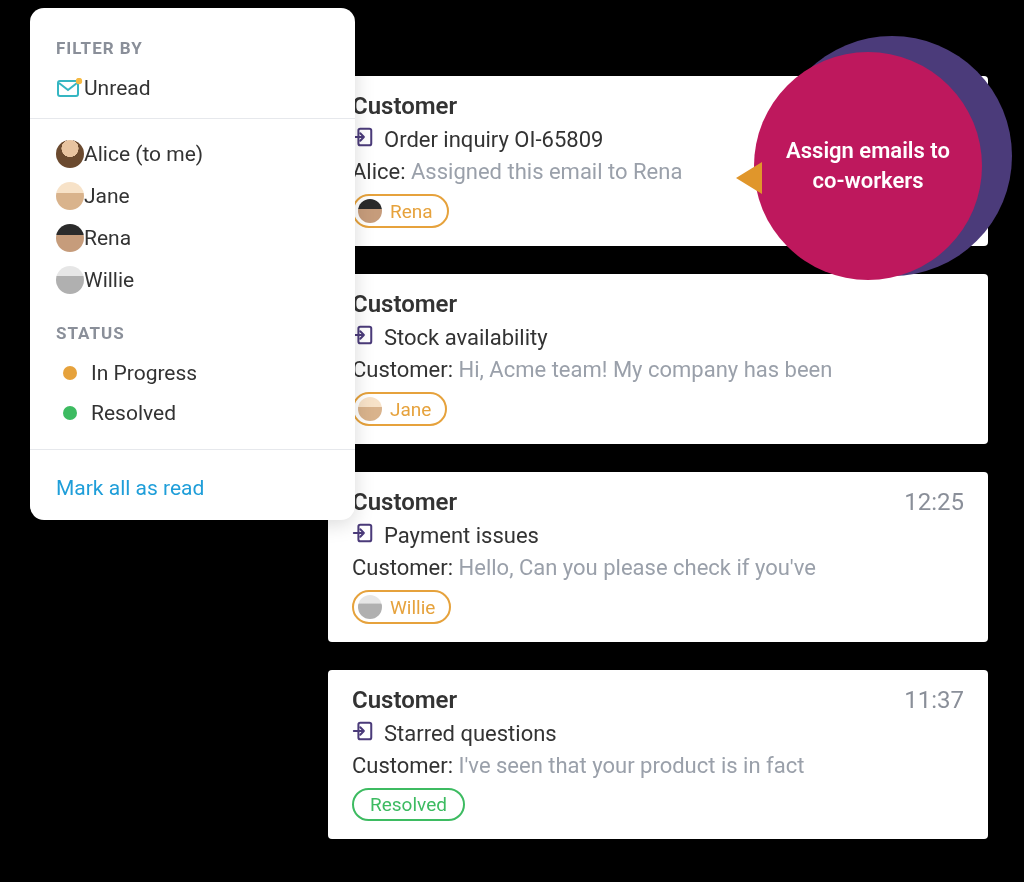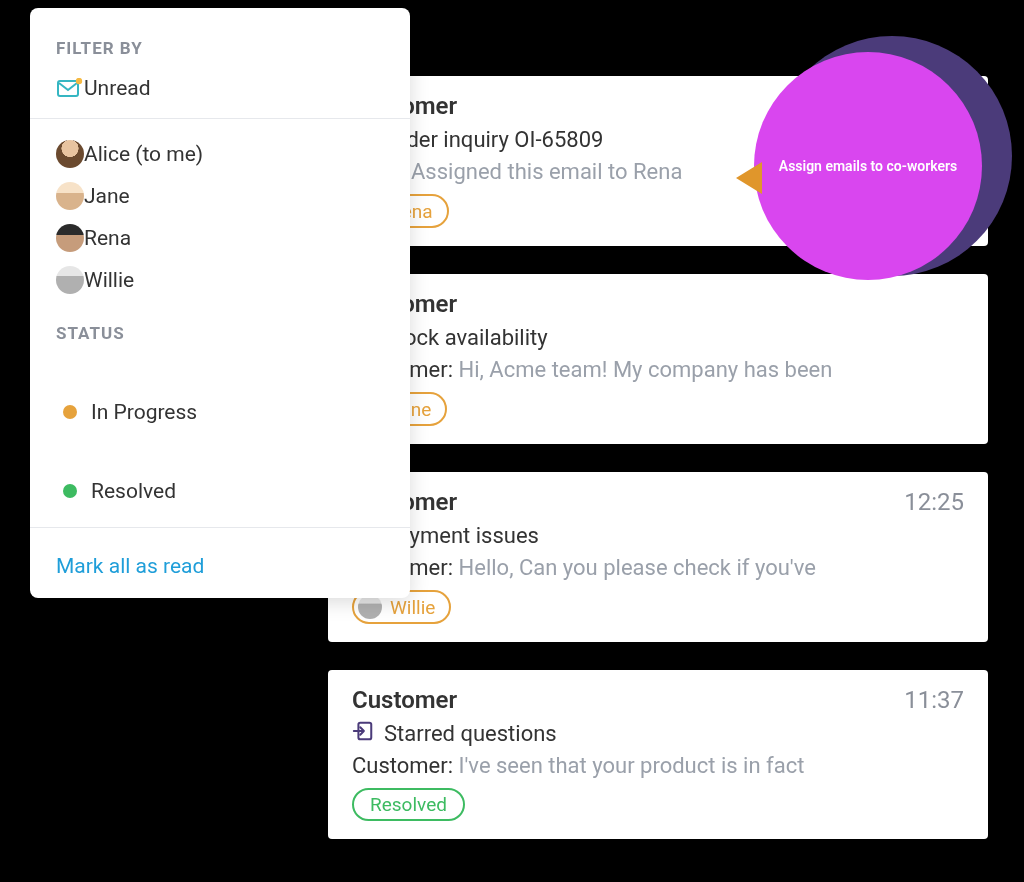--- a/index.html
+++ b/index.html
@@ -9,23 +9,23 @@
     background: #000;
     position: relative;
     overflow: hidden;
   }
 
   
   .sidebar {
     position: absolute;
     left: 30px;
     top: 8px;
-    width: 380px;
+    width: 325px;
     background: #fff;
-    border-radius: 8px;
+    border-radius: 14px;
     box-shadow: 0 4px 20px rgba(0,0,0,0.15);
     padding: 24px 0 20px 0;
     z-index: 2;
   }
   .section-header {
     font-size: 17px;
     font-weight: 700;
     color: #8a8f99;
     letter-spacing: 1px;
     padding: 6px 26px 10px;
@@ -57,21 +57,20 @@
     flex-shrink: 0;
   }
   .status-item {
     display: flex;
     align-items: center;
     gap: 14px;
     padding: 8px 26px;
     font-size: 21px;
     color: #333;
     cursor: pointer;
-    margin-top: 39px;
   }
   .status-dot {
     width: 14px; height: 14px; border-radius: 50%;
     margin-left: 7px;
   }
   .mark-link {
     color: #1f9ed9;
     font-size: 21px;
     padding: 12px 26px 0;
     cursor: pointer;
@@ -158,27 +157,27 @@
     left: 18px; top: -10px;
     width: 240px; height: 240px;
     border-radius: 50%;
     background: #4b3b7a;
   }
   .bubble {
     position: absolute;
     left: 0; top: 6px;
     width: 228px; height: 228px;
     border-radius: 50%;
-    background: #d946ef;
+    background: #be185d;
     color: #fff;
     display: flex;
     align-items: center;
     justify-content: center;
     text-align: center;
-    font-size: 14px;
+    font-size: 22px;
     font-weight: 600;
     line-height: 1.35;
     padding: 0 18px;
   }
   .bubble-tail {
     position: absolute;
     left: -18px;
     top: 110px;
     width: 0; height: 0;
     border-top: 16px solid transparent;

